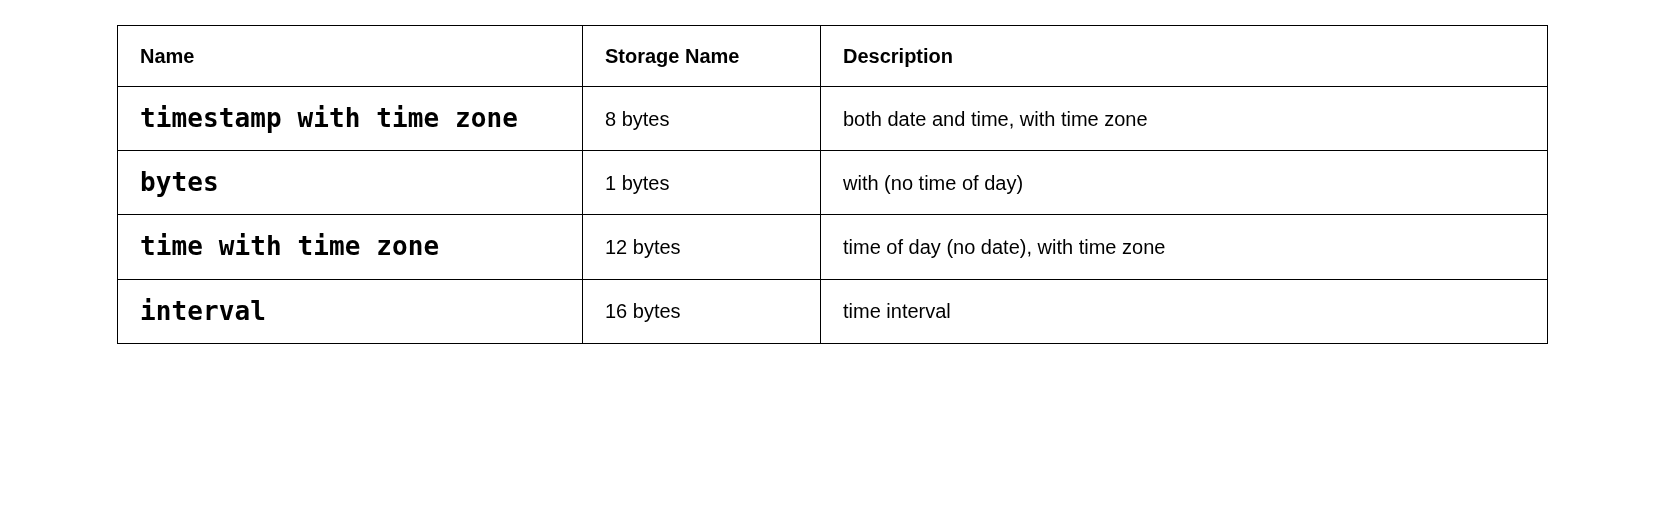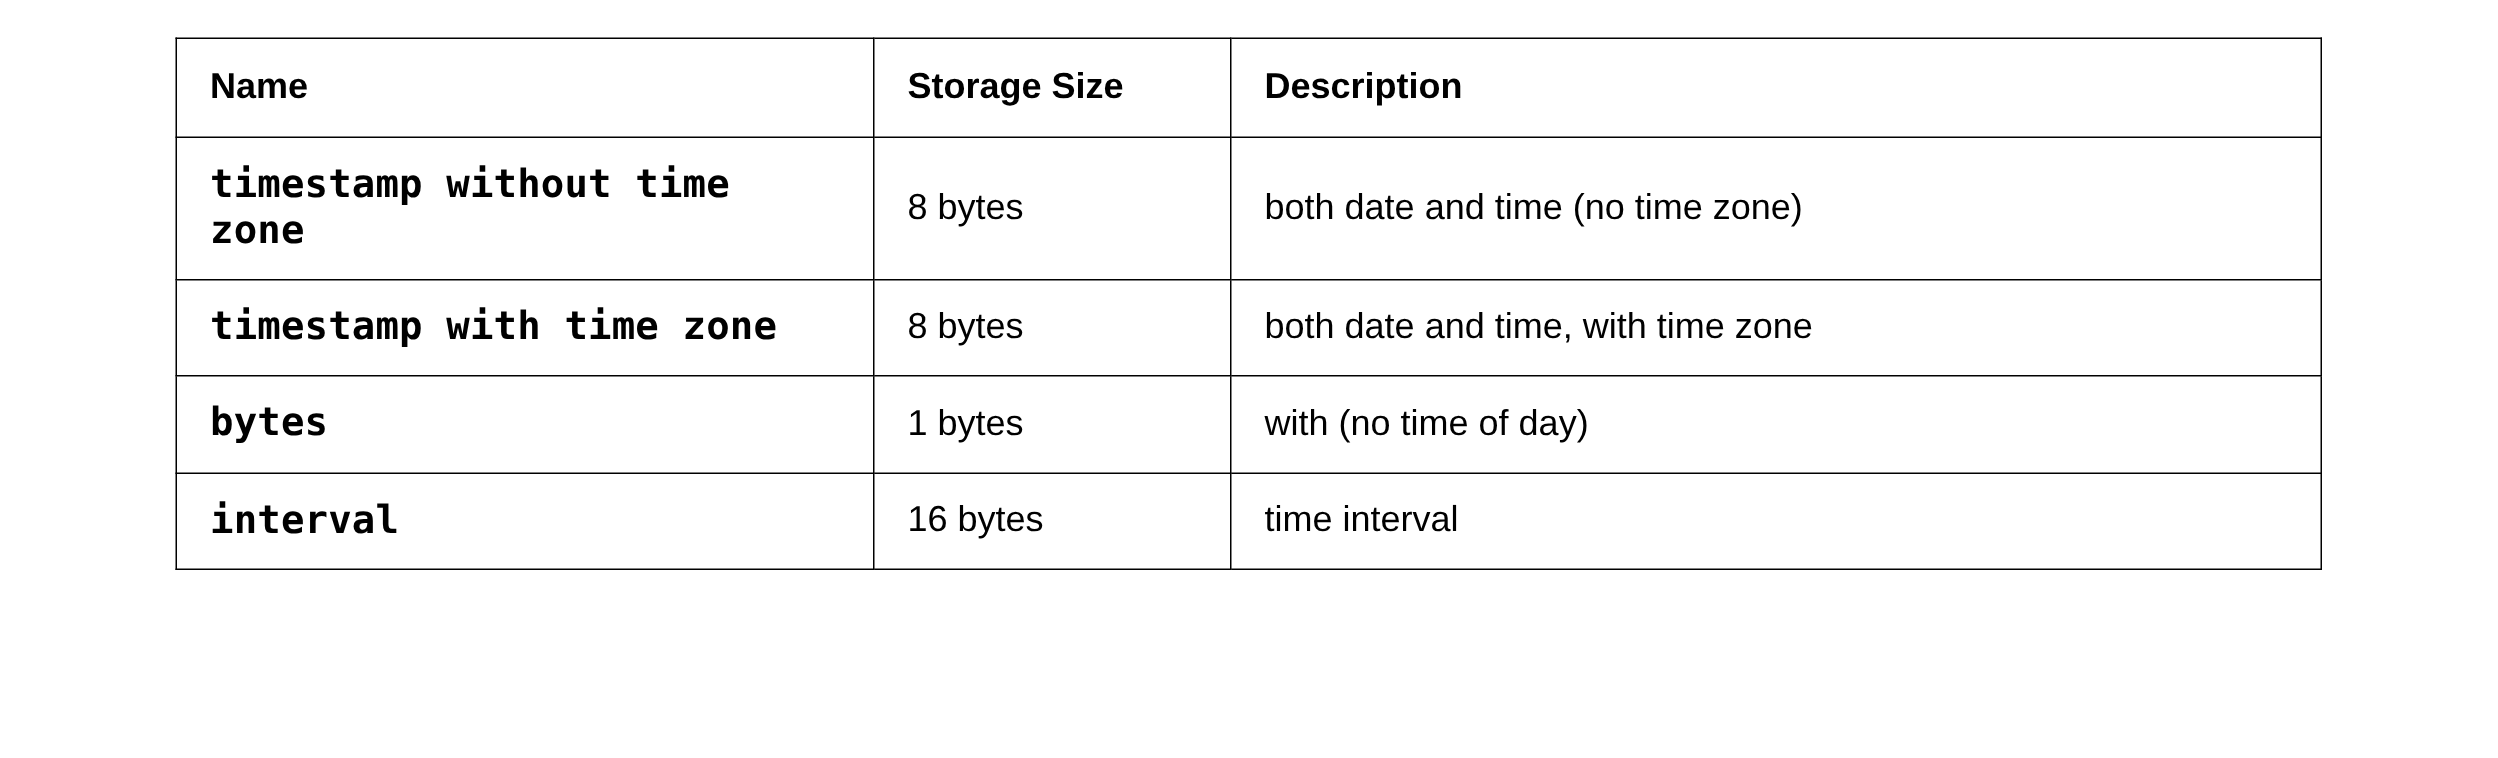--- a/index.html
+++ b/index.html
@@ -22,21 +22,21 @@
     width: 1430px;
     table-layout: fixed;
   }
   col.c-name { width: 465px; }
   col.c-size { width: 238px; }
   col.c-desc { width: 727px; }
   th, td {
     border: 1.5px solid #000;
     text-align: left;
     vertical-align: middle;
-    font-size: 24px;
+    font-size: 20px;
     line-height: 1.2;
   }
   th {
     font-weight: 700;
     padding: 18px 22px 18px 22px;
   }
   td {
     padding: 16px 22px;
     font-weight: 400;
   }
@@ -52,39 +52,39 @@
 
 <table>
   <colgroup>
     <col class="c-name">
     <col class="c-size">
     <col class="c-desc">
   </colgroup>
   <thead>
     <tr>
       <th>Name</th>
-      <th>Storage Size</th>
+      <th>Storage Name</th>
       <th>Description</th>
     </tr>
   </thead>
   <tbody>
-    <tr>
-      <td class="name-cell">timestamp without time zone</td>
-      <td>8 bytes</td>
-      <td>both date and time (no time zone)</td>
-    </tr>
     <tr>
       <td class="name-cell">timestamp with time zone</td>
       <td>8 bytes</td>
       <td>both date and time, with time zone</td>
     </tr>
     <tr>
       <td class="name-cell">bytes</td>
       <td>1 bytes</td>
       <td>with (no time of day)</td>
     </tr>
     <tr>
+      <td class="name-cell">time with time zone</td>
+      <td>12 bytes</td>
+      <td>time of day (no date), with time zone</td>
+    </tr>
+    <tr>
       <td class="name-cell">interval</td>
       <td>16 bytes</td>
       <td>time interval</td>
     </tr>
   </tbody>
 </table>
 
 </body></html>

